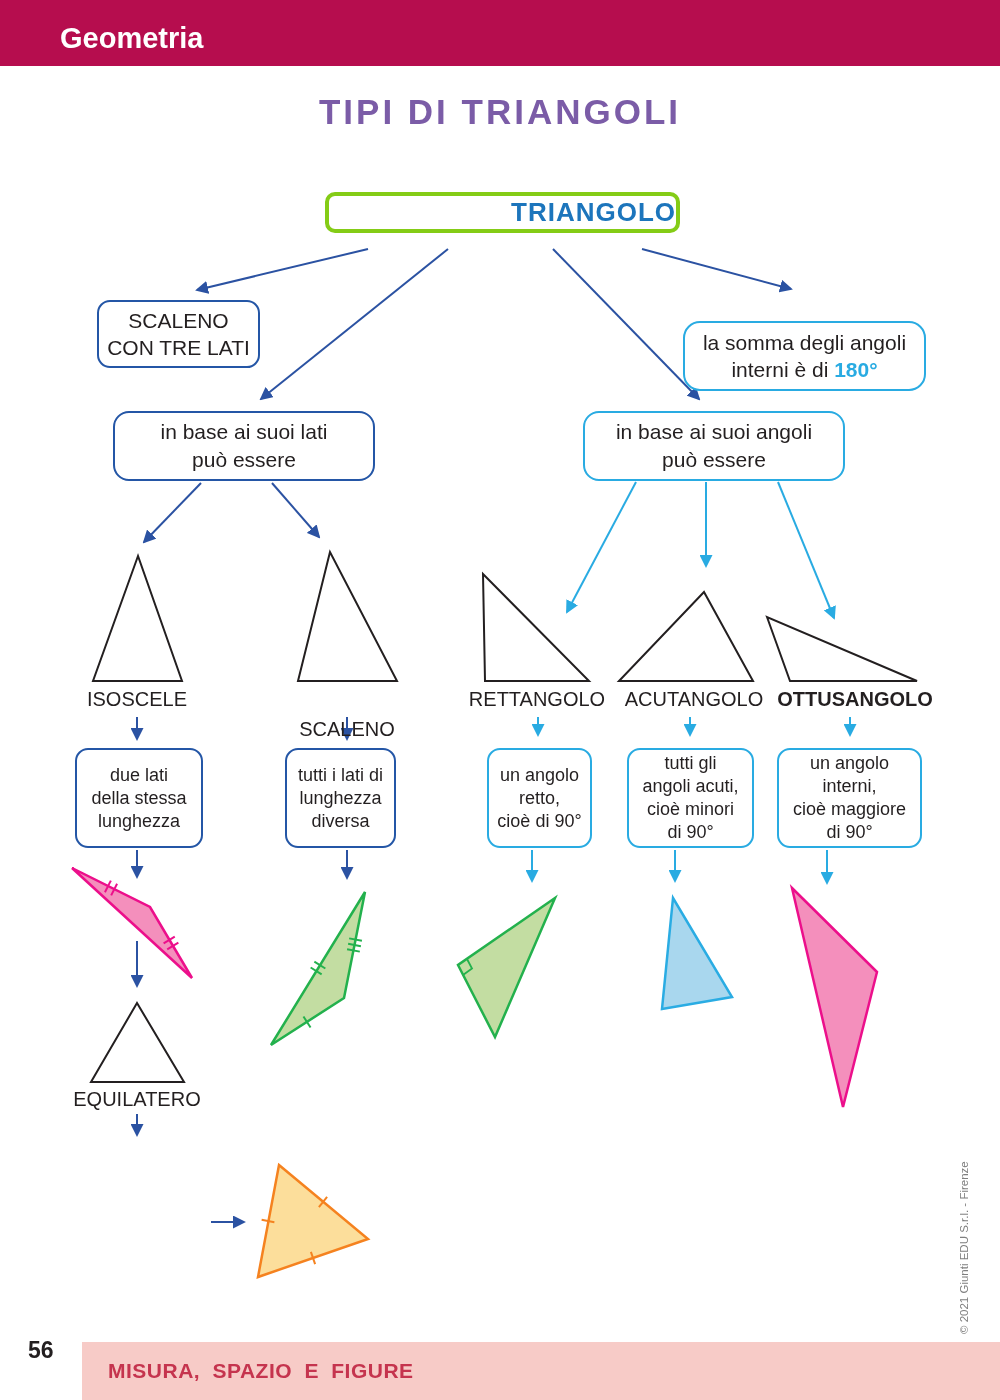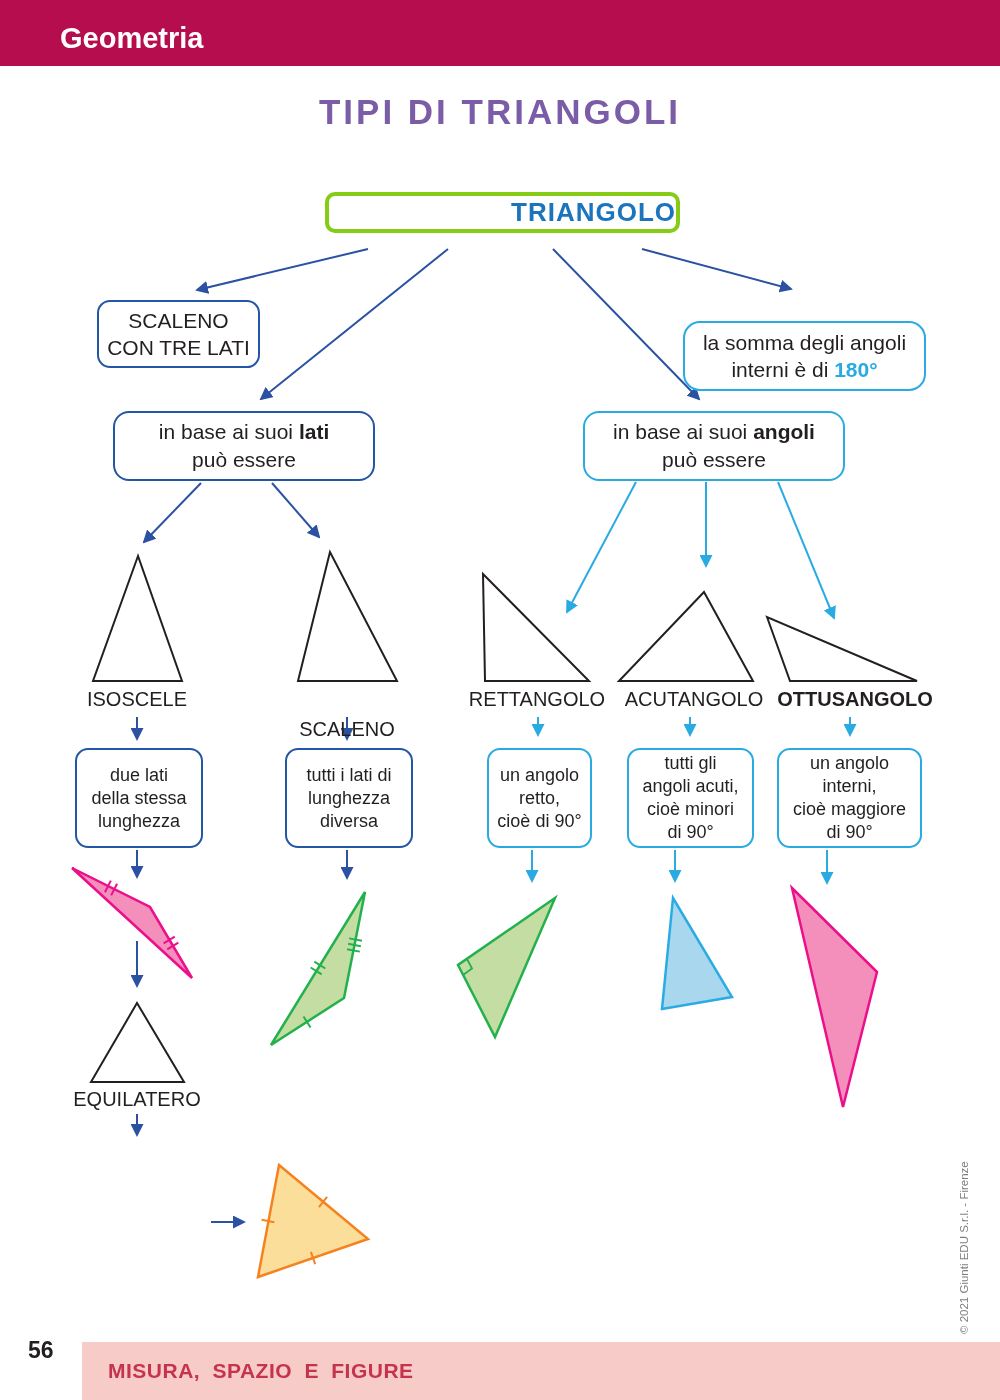--- a/index.html
+++ b/index.html
@@ -21,27 +21,27 @@
   .cyan-border{border:2.5px solid #29ABE2;}
   .root-box{left:325px;top:192px;width:355px;height:41px;border:4px solid #84cc16;border-radius:10px;align-items:flex-end;}
   .root-box .root-label{font-size:26px;font-weight:bold;color:#1C75BC;letter-spacing:1px;}
   .poligono-box{left:97px;top:300px;width:163px;height:68px;border-radius:13px;font-size:21px;line-height:27px;}
   .somma-box{left:683px;top:299px;width:243px;height:70px;border-radius:17px;font-size:21px;line-height:27px;margin-top:22px;}
   .criterio-box{border-radius:16px;font-size:21px;line-height:28px;width:262px;height:70px;}
   .lati-box{left:113px;top:411px;}
   .angoli-box{left:583px;top:411px;}
   .desc-box{top:748px;height:100px;border-radius:13px;font-size:18px;line-height:23px;}
   .desc-1{left:75px;width:128px;}
-  .desc-2{left:285px;width:128px;}
+  .desc-2{left:285px;width:111px;}
   .desc-3{left:487px;width:105px;}
   .desc-4{left:627px;width:127px;}
   .desc-5{left:777px;width:145px;}
   .equilatero-desc-box{left:66px;top:1145px;width:142px;height:157px;border-radius:13px;font-size:18px;line-height:25px;}
   .line{display:block;}
-  .bold{font-weight:bold;}
+  .bold{font-weight:normal;}
   .cyan-text{color:#29ABE2;font-weight:bold;}
   
   .tri-label{position:absolute;z-index:2;transform:translateX(-50%);font-size:20px;color:#231F20;white-space:nowrap;}
   
   .page-number{position:absolute;left:28px;top:1337px;font-size:23px;font-weight:bold;z-index:2;}
   .footer-bar{position:absolute;left:82px;top:1342px;width:918px;height:58px;background:#F7CBC7;z-index:2;
     display:flex;align-items:center;}
   .footer-section{font-size:21px;font-weight:bold;color:#C5344E;margin-left:26px;letter-spacing:0.5px;word-spacing:6px;}
   
   .copyright-wrap{position:absolute;left:958px;top:1330px;z-index:2;}

